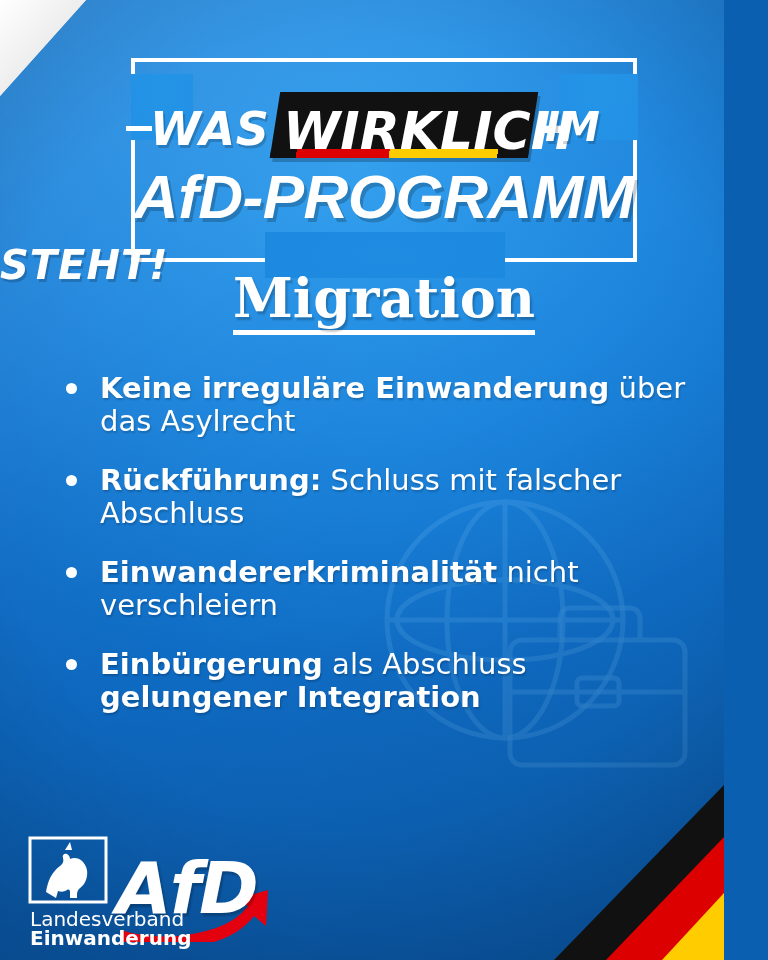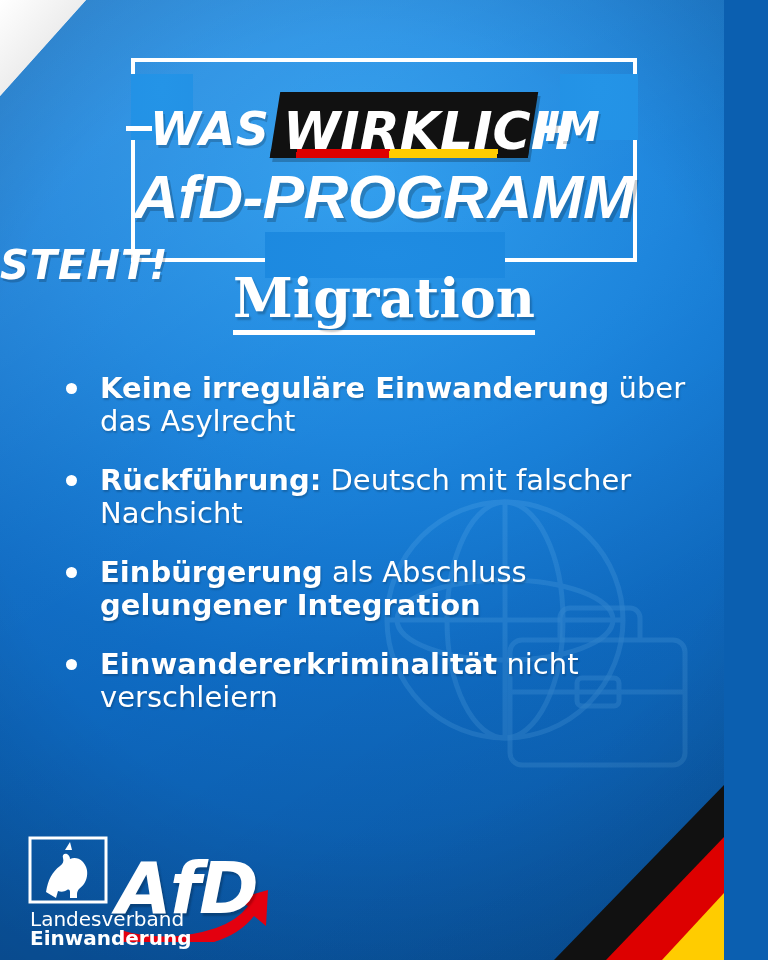--- a/index.html
+++ b/index.html
@@ -328,32 +328,32 @@
 
   <div class="bullets">
 
     <div class="bullet">
       <span class="dot"></span>
       <b>Keine irreguläre Einwanderung</b><span class="light"> über das Asylrecht</span>
     </div>
 
     <div class="bullet">
       <span class="dot"></span>
-      <b>Rückführung:</b><span class="light"> Deutsch mit falscher Nachsicht</span>
-    </div>
-
+      <b>Rückführung:</b><span class="light"> Schluss mit falscher Abschluss</span>
+    </div>
+
+
+    <div class="bullet">
+      <span class="dot"></span>
+      <b>Einwandererkriminalität</b><span class="light"> nicht verschleiern</span>
+    </div>
 
     <div class="bullet">
       <span class="dot"></span>
       <b>Einbürgerung</b><span class="light"> als Abschluss </span><b>gelungener Integration</b>
-    </div>
-
-    <div class="bullet">
-      <span class="dot"></span>
-      <b>Einwandererkriminalität</b><span class="light"> nicht verschleiern</span>
     </div>
 
   </div>
 
   <div class="logo">
     <svg width="300" height="108" viewBox="0 0 300 108">
 
       <rect x="6" y="4" width="76" height="64" fill="none" stroke="#ffffff" stroke-width="3"></rect>
       <g fill="#ffffff">
         <path d="M22 58 c2-12 6-20 14-26 c3-2 4-5 3-8 c-1-3 1-5 4-4 c2 1 3 3 3 5 c4-2 9-1 12 2 c4 4 6 9 5 15 c-1 6-4 10-8 13 c-1 1-2 3-2 5 l0 4 l-7 0 l0-6 c0-2-1-3-3-2 c-3 2-6 2-9 1 l-2 7 z"></path>

